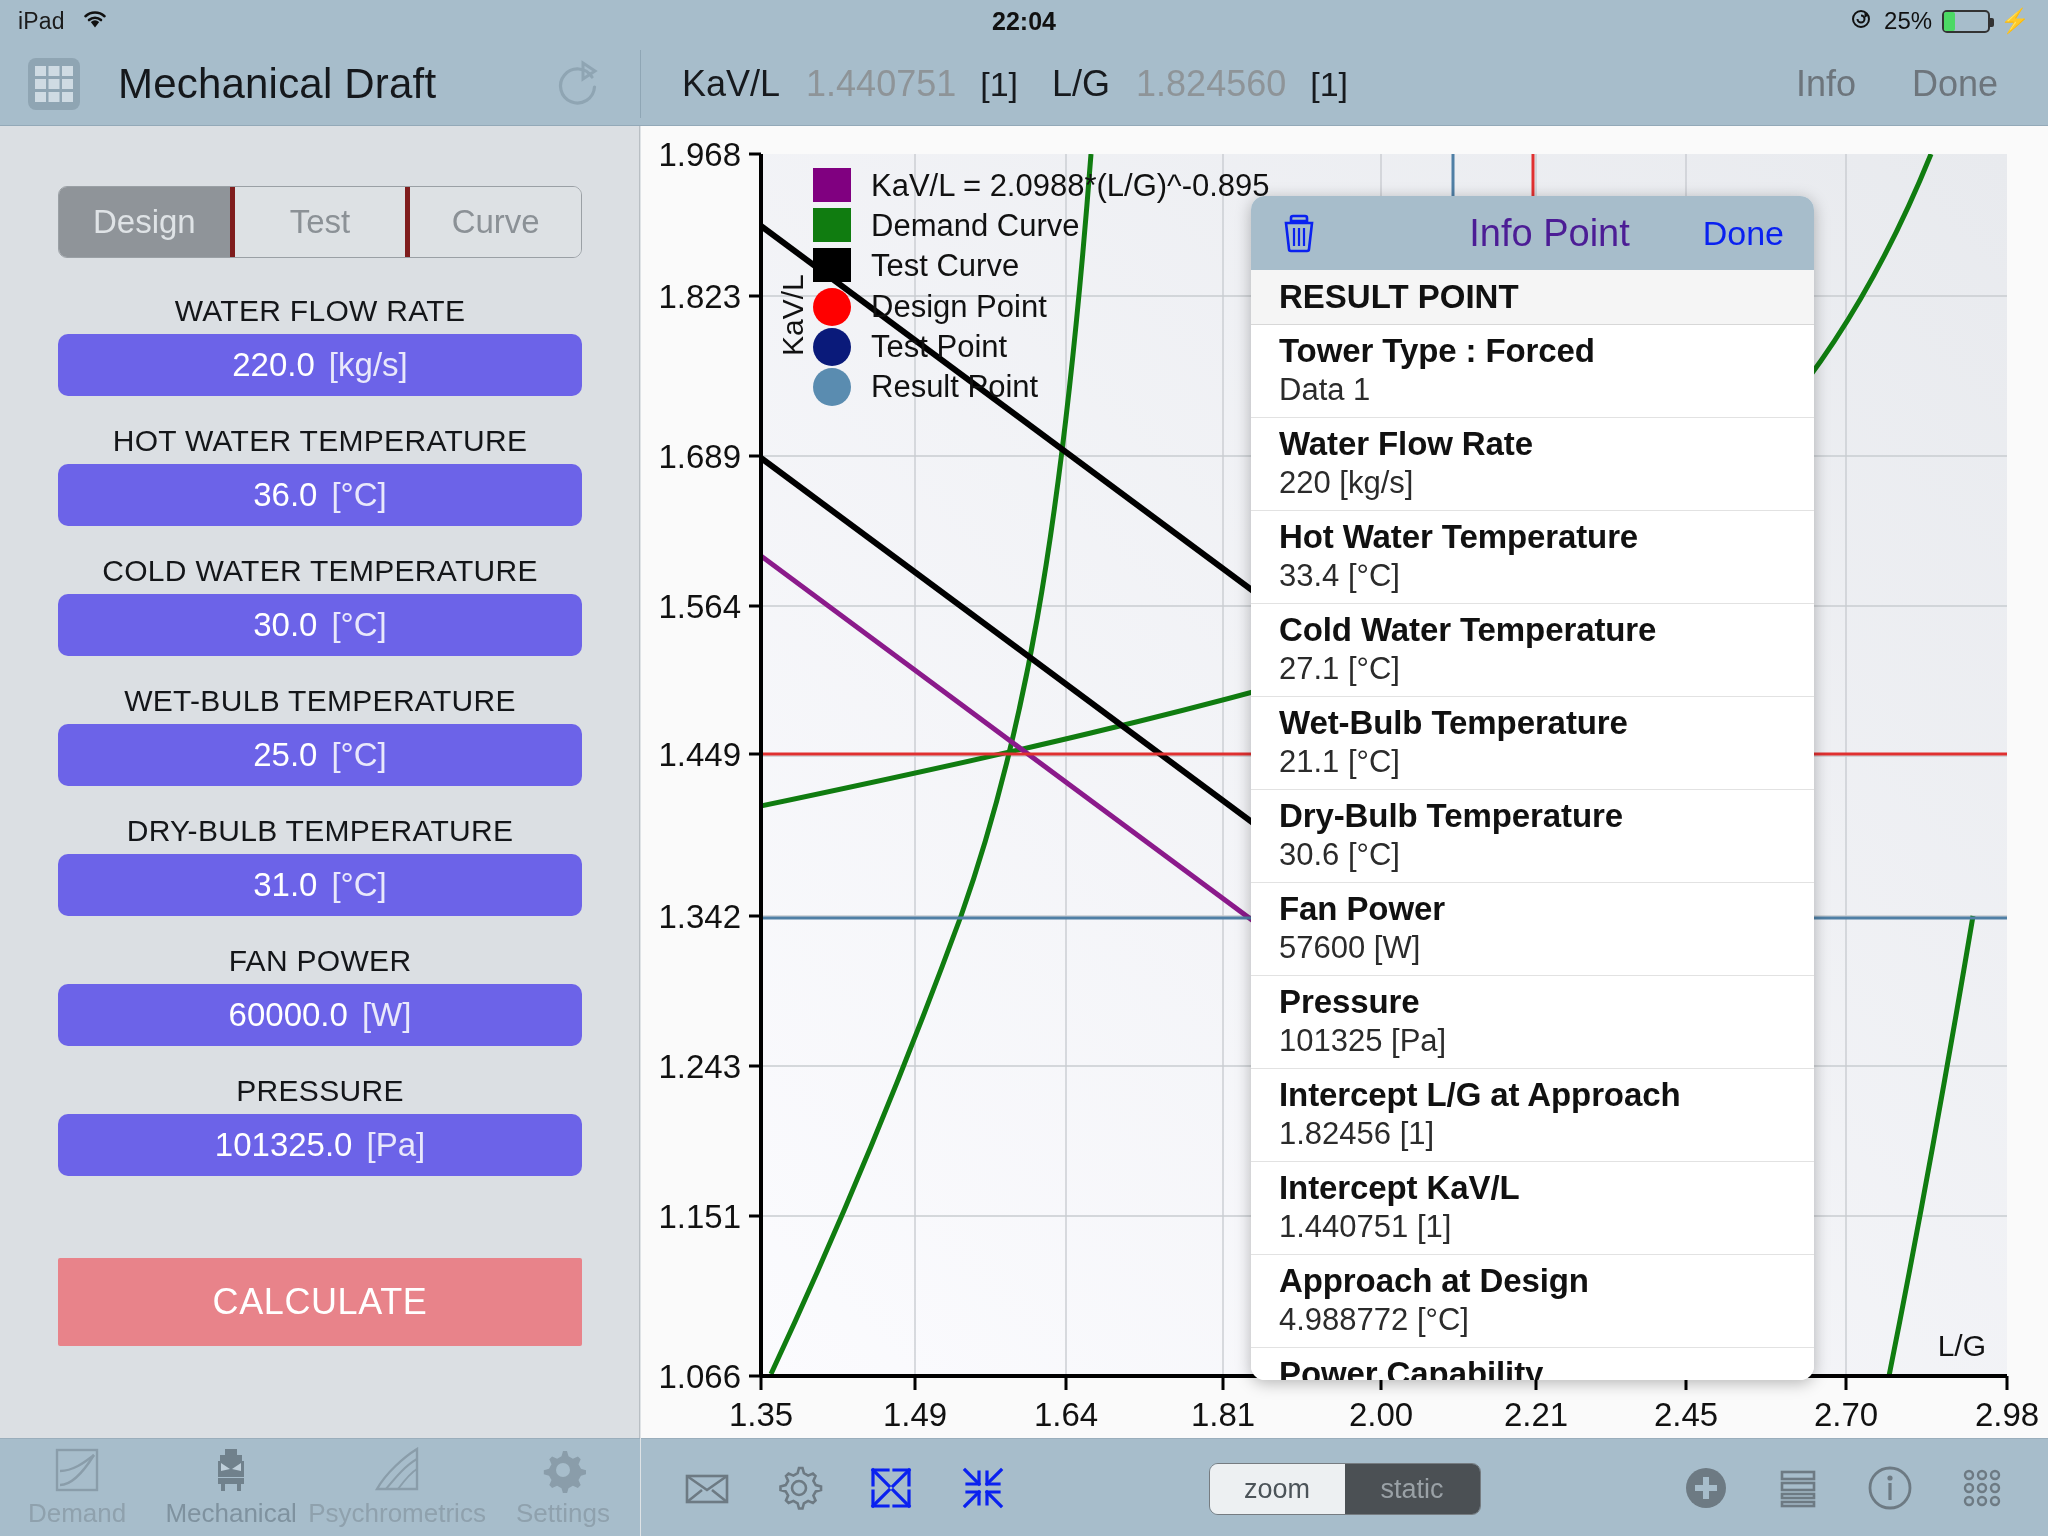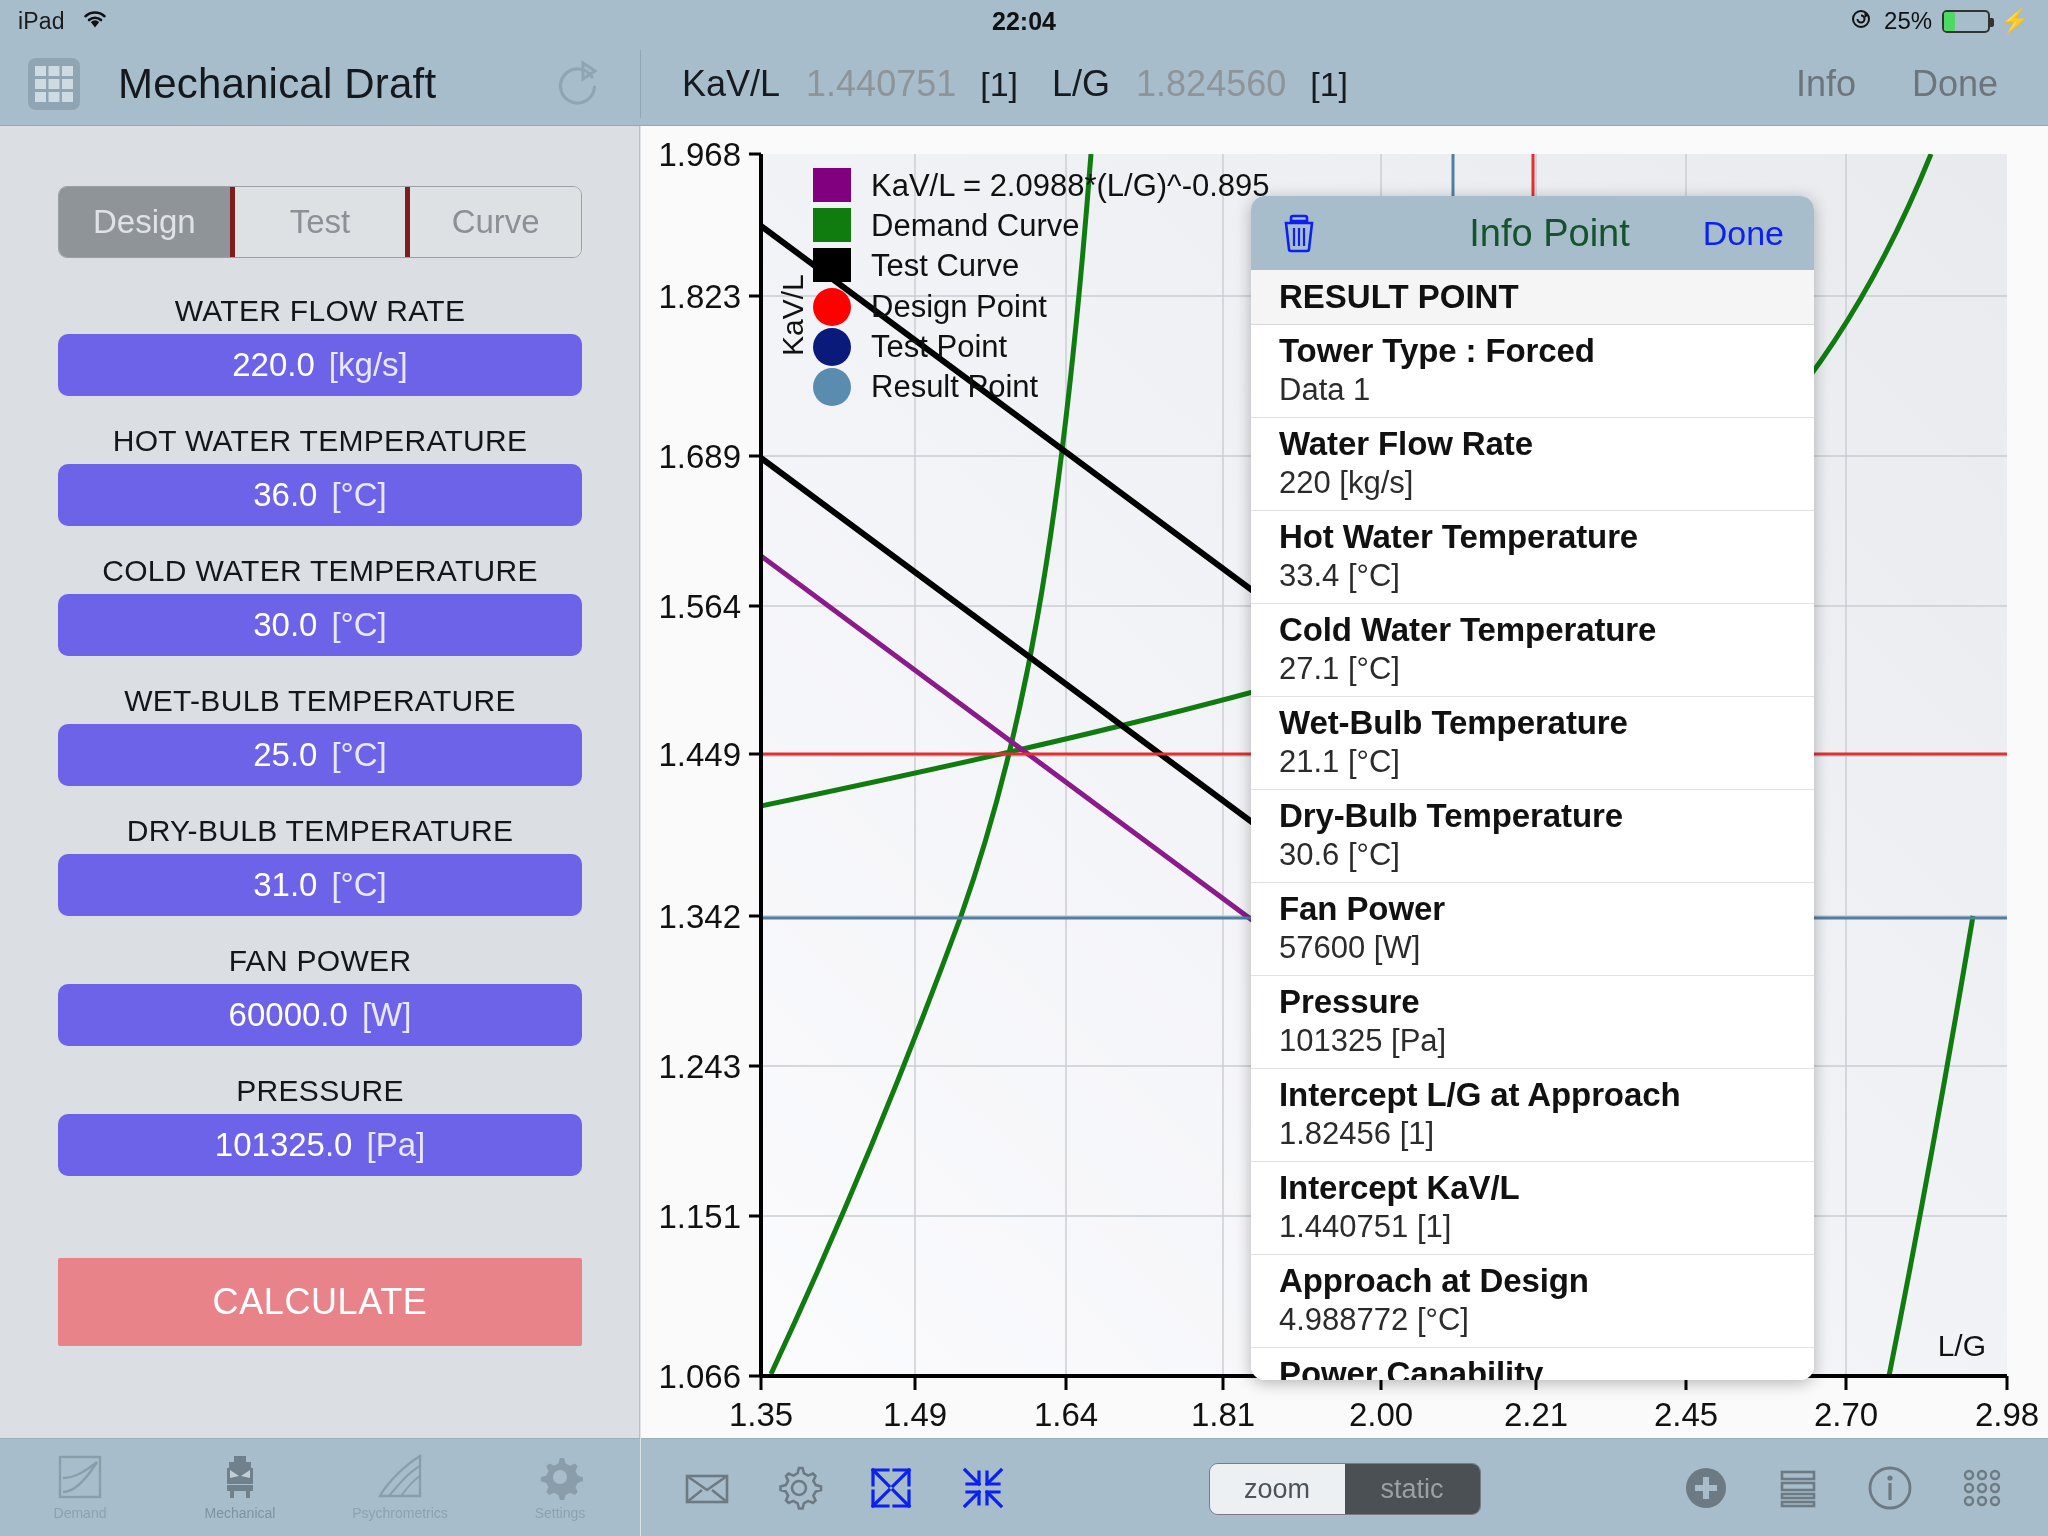--- a/index.html
+++ b/index.html
@@ -83,21 +83,21 @@
   }
 
   
   .tabbar {
     position:absolute; left:0; top:1438px; width:640px; height:98px;
     background:#a7bdcb; border-top:1px solid #9aaebc;
     display:flex;
   }
   .tab { flex:1; display:flex; flex-direction:column; align-items:center; justify-content:center; gap:5px; }
   .tab .ticon { width:46px; height:46px; opacity:.38; }
-  .tab .tlbl { font-size:14px; color:#8fa1ad; }
+  .tab .tlbl { font-size:26px; color:#8fa1ad; }
   .tab.active .ticon { opacity:.72; }
   .tab.active .tlbl { color:#7f929f; }
 
   
   .chart-area {
     position:absolute; left:641px; top:126px; width:1407px; height:1312px;
     background:#fafafa;
   }
   .chart-svg { position:absolute; left:0; top:0; }
 
@@ -122,21 +122,21 @@
   .popover {
     position:absolute; left:1251px; top:196px; width:563px; height:1184px;
     background:#fff; border-radius:14px;
     box-shadow: 0 3px 16px rgba(0,0,0,.28);
     overflow:hidden;
   }
   .pop-head {
     height:74px; background:#a7bdcb; display:flex; align-items:center; position:relative;
   }
   .trash-icon { margin-left:26px; width:44px; height:44px; }
-  .pop-title { position:absolute; left:0; right:0; text-align:center; font-size:38px; color:#14532d;padding-left:34px; }
+  .pop-title { position:absolute; left:0; right:0; text-align:center; font-size:38px; color:#4c1d95;padding-left:34px; }
   .pop-done { position:absolute; right:30px; font-size:34px; color:#0a21f0; }
   .pop-section {
     background:#f5f5f5; padding:8px 0 8px 28px; font-size:33px; font-weight:bold; color:#111;
     border-bottom:1px solid #d7d7d7;
   }
   .pop-list { height:1062px; overflow:hidden; background:#fff; }
   .pop-row { padding:7px 0 9px 28px; border-bottom:1px solid #e2e2e2; }
   .pop-row .k { font-size:33px; font-weight:bold; color:#111; letter-spacing:-0.1px; }
   .pop-row .v { font-size:31px; color:#2b2b2b; margin-top:2px; }
 </style>

